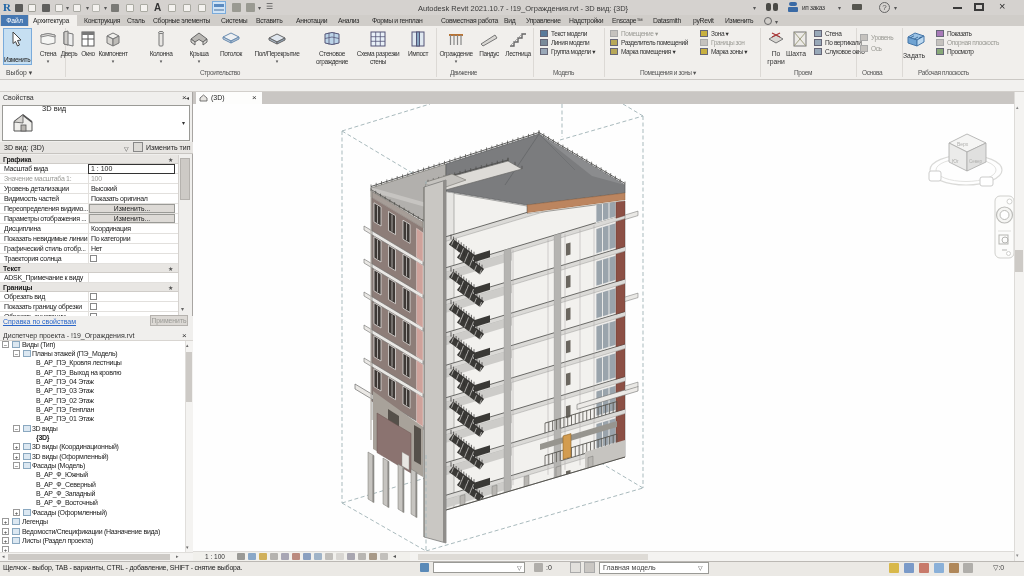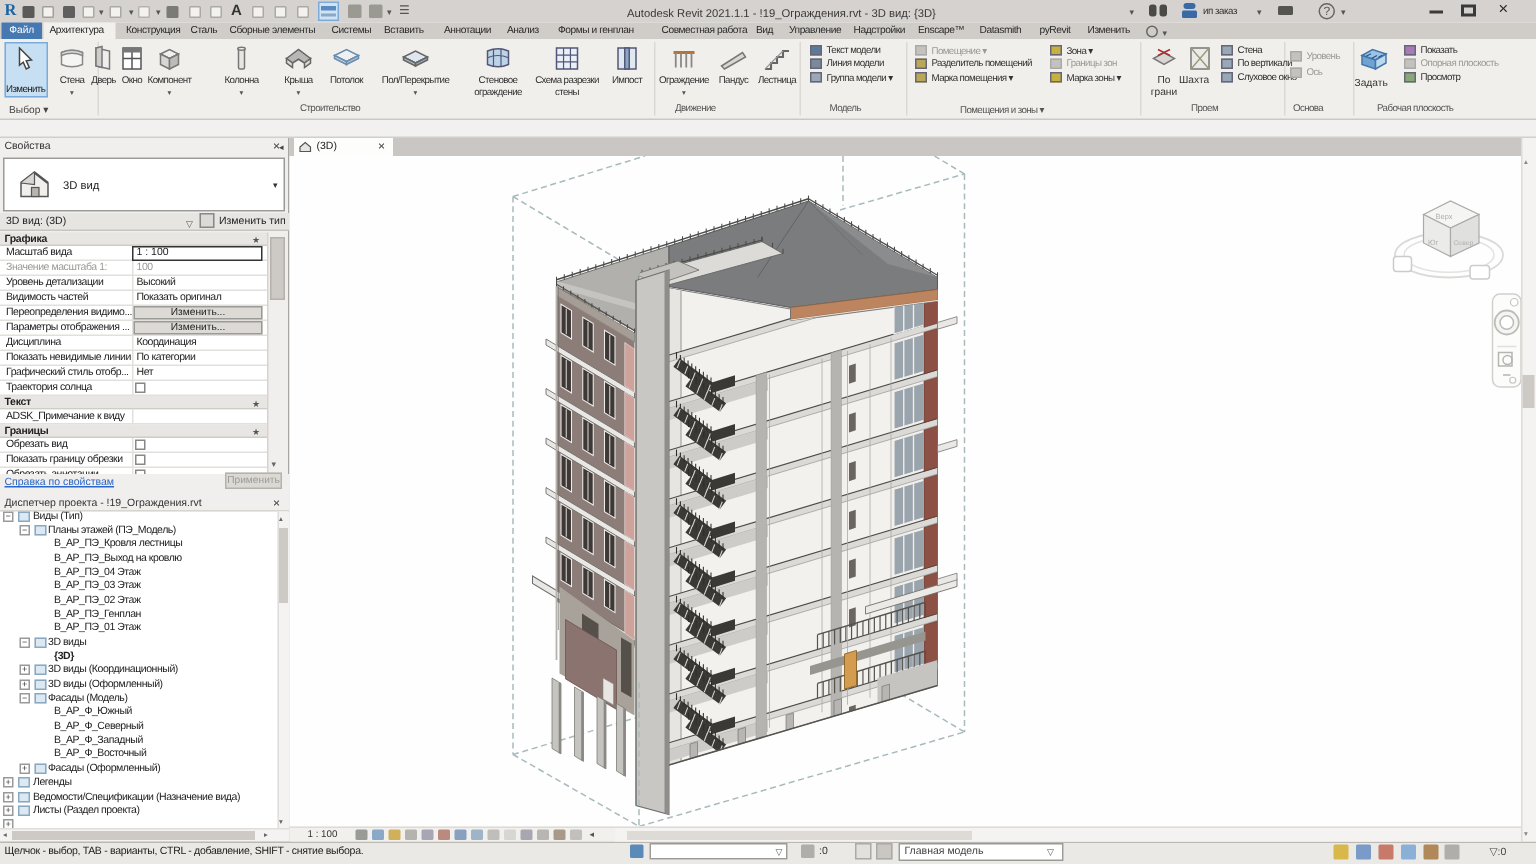--- a/index.html
+++ b/index.html
@@ -27,21 +27,21 @@
 <div class="a tx" style="left:66px;top:4px;font-size:6px;color:#555">▾</div>
 <div class="a tx" style="left:86px;top:4px;font-size:6px;color:#555">▾</div>
 <div class="a tx" style="left:104px;top:4px;font-size:6px;color:#555">▾</div>
 <div class="a" style="left:212px;top:1px;width:14px;height:13px;background:#cfe3f5;border:1px solid #7aabdb"></div>
 <div class="a" style="left:214px;top:4px;width:10px;height:3px;background:#5a8ac0"></div>
 <div class="a" style="left:214px;top:9px;width:10px;height:2px;background:#8aa8c8"></div>
 <div class="a" style="left:232px;top:3px;width:9px;height:9px;background:#9a9a92;border-radius:1px"></div>
 <div class="a" style="left:246px;top:3px;width:9px;height:9px;background:#9a9a92;border-radius:1px"></div>
 <div class="a tx" style="left:258px;top:4px;font-size:6px;color:#555">▾</div>
 <div class="a tx" style="left:266px;top:2px;font-size:8px;color:#555">☰</div>
-<div class="a tx" style="left:418px;top:3.5px;font-size:7.5px;color:#3a3a3a">Autodesk Revit 2021.1.1 - !19_Ограждения.rvt - 3D вид: {3D}</div>
+<div class="a tx" style="left:418px;top:3.5px;font-size:7.5px;color:#3a3a3a">Autodesk Revit 2021.10.7 - !19_Ограждения.rvt - 3D вид: {3D}</div>
 <div class="a tx" style="left:753px;top:4px;font-size:6px;color:#555">▾</div>
 <div class="a" style="left:766px;top:3px;width:5px;height:8px;background:#4a4a46;border-radius:2px"></div>
 <div class="a" style="left:773px;top:3px;width:5px;height:8px;background:#4a4a46;border-radius:2px"></div>
 <div class="a" style="left:789px;top:2px;width:8px;height:4px;background:#3a6aa5;border-radius:2px"></div>
 <div class="a" style="left:788px;top:7px;width:10px;height:5px;background:#3a6aa5;border-radius:1px"></div>
 <div class="a tx" style="left:802px;top:4px;font-size:6.5px;color:#333;letter-spacing:-0.3px">ип заказ</div>
 <div class="a tx" style="left:838px;top:4px;font-size:6px;color:#555">▾</div>
 <div class="a" style="left:852px;top:4px;width:10px;height:6px;background:#55554f;border-radius:1px"></div>
 <div class="a" style="left:879px;top:2px;width:11px;height:11px;border:1px solid #666;border-radius:6px;font-size:8px;text-align:center;line-height:10px;color:#555">?</div>
 <div class="a tx" style="left:894px;top:4px;font-size:6px;color:#555">▾</div>
@@ -230,21 +230,21 @@
 <div class="a" style="left:0;top:92px;width:193px;height:469px;background:#f0efed;border-right:1px solid #a8a5a2"></div>
 <div class="a tx" style="left:3px;top:94px;font-size:7px;color:#333">Свойства</div>
 <div class="a tx" style="left:182px;top:93px;font-size:8px;color:#333">×</div>
 <div class="a" style="left:2px;top:105px;width:188px;height:36px;background:#fff;border:1px solid #9a9a96"></div>
 <svg class="a" style="left:10px;top:110px" width="26" height="26" viewBox="0 0 26 26">
     <path d="M4 12 L13 5 L22 12 L22 21 L4 21 Z" fill="#f0efec" stroke="#555" stroke-width="1"></path>
     <path d="M4 12 L13 5 L22 12" fill="none" stroke="#555" stroke-width="1.6"></path>
     <path d="M13 5 L13 13 L4 12" fill="#d8d6d2" stroke="#555" stroke-width="0.8"></path>
     <rect x="11" y="15" width="5" height="6" fill="#b8b5b0" stroke="#555" stroke-width="0.8"></rect>
   </svg>
-<div class="a tx" style="left:42px;top:119px;font-size:7.5px;color:#222">3D вид</div>
+<div class="a tx" style="left:42px;top:104px;font-size:7.5px;color:#222">3D вид</div>
 <div class="a tx" style="left:182px;top:119px;font-size:6px;color:#333">▾</div>
 <div class="a" style="left:0;top:142px;width:193px;height:12px;background:#e7e5e2;border-bottom:1px solid #c8c5c1"></div>
 <div class="a tx" style="left:4px;top:144px;font-size:7px;color:#222">3D вид: (3D)</div>
 <div class="a tx" style="left:124px;top:145px;font-size:6px;color:#555">▽</div>
 <div class="a" style="left:133px;top:142px;width:10px;height:10px;border:1px solid #888;background:#dcdad6"></div>
 <div class="a tx" style="left:146px;top:144px;font-size:7px;color:#222">Изменить тип</div>
 <div class="a" style="left:0;top:155px;width:178px;height:9px;background:#e8e6e3;border-bottom:1px solid #cfccc8"></div>
 <div class="a tx" style="left:3px;top:156px;font-size:7px;font-weight:bold;color:#222;letter-spacing:-0.2px">Графика</div>
 <div class="a tx" style="left:168px;top:156px;font-size:6px;color:#555">★</div>
 <div class="a" style="left:0;top:164px;width:178px;height:10px;background:#fff;border-bottom:1px solid #e2e0dd"></div>

